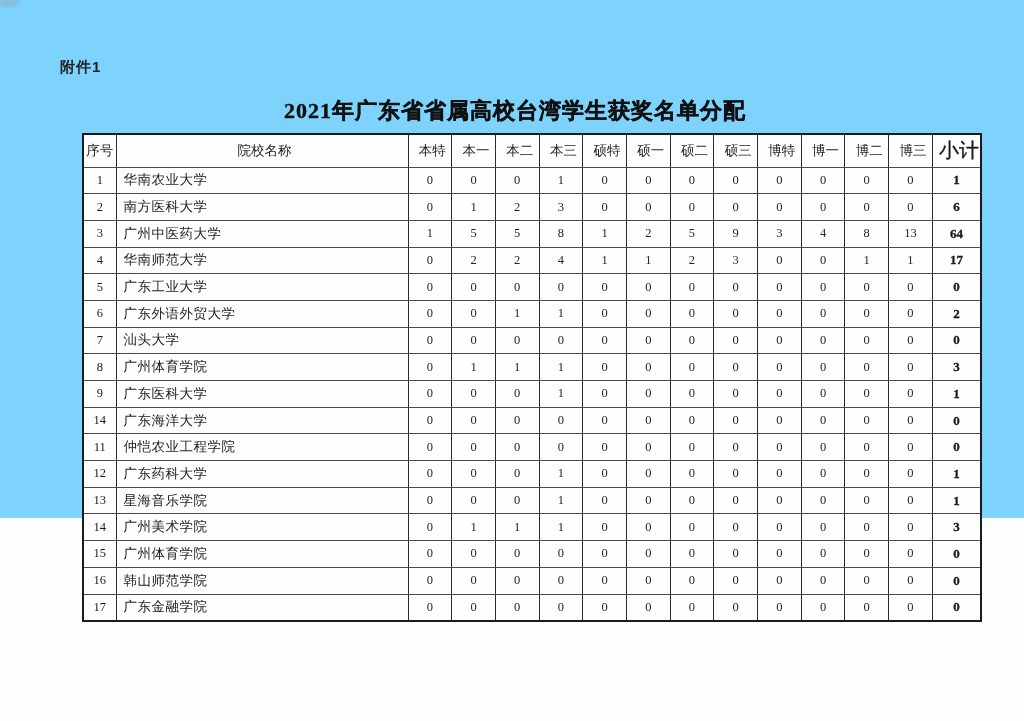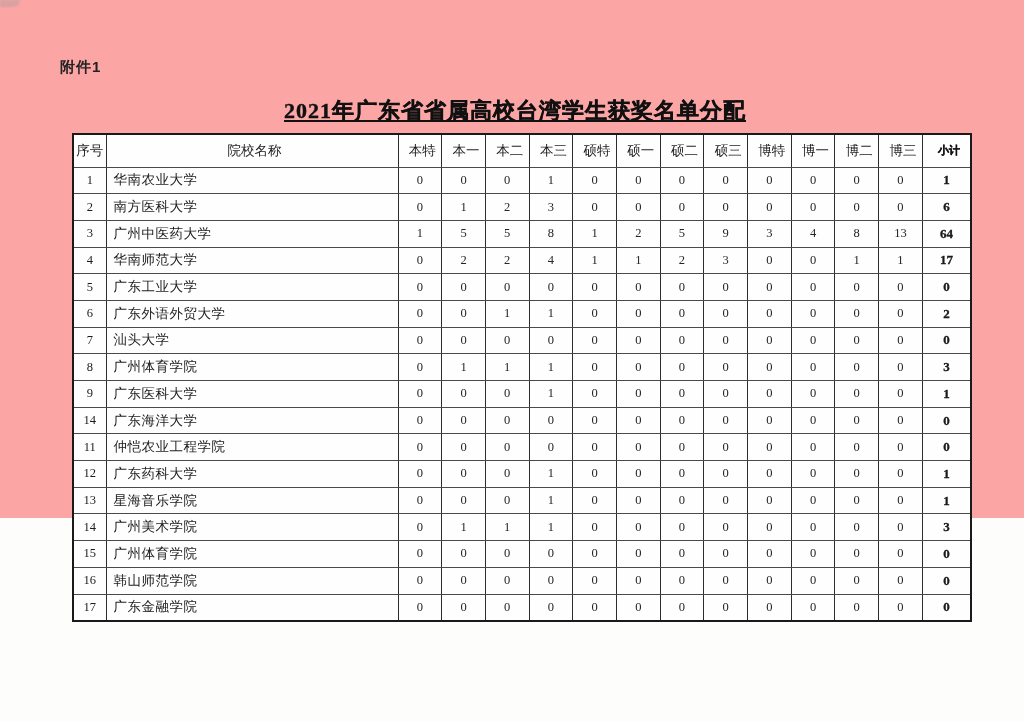--- a/index.html
+++ b/index.html
@@ -6,21 +6,21 @@
   html, body {
     width: 1024px; height: 721px;
     background: #fdfdfc;
     overflow: hidden;
     font-family: "Liberation Serif", "DejaVu Serif", serif;
     color: #1c1c1c;
   }
   .paper {
     position: relative;
     width: 1024px; height: 518px;
-    background: #fca5a5;
+    background: #7dd3fc;
   }
   
   .scan-artifact {
     position: absolute;
     left: 0; top: 0;
     width: 20px; height: 7px;
     background: #9a9a9a;
     opacity: 0.35;
     border-radius: 0 0 8px 0;
     filter: blur(1px);
@@ -36,26 +36,25 @@
   }
   .doc-title {
     position: absolute;
     left: 66px; top: 96px;
     width: 898px;
     text-align: center;
     font-weight: 800;
     font-size: 22px;
     letter-spacing: 1px;
     color: #111;
-    text-decoration: underline;
     -webkit-text-stroke: 0.4px #111;
   }
   table.award-table {
     position: absolute;
-    left: 72px; top: 133px;
+    left: 82px; top: 133px;
     width: 898px;
     border-collapse: collapse;
     table-layout: fixed;
     background: #fefefe;
   }
   table.award-table th, table.award-table td {
     border: 1px solid #2c2c2c;
     border-top-color: #4a4a4a;
     border-bottom-color: #4a4a4a;
     text-align: center;
@@ -70,21 +69,21 @@
   table.award-table tbody tr { height: 26.7px; }
   table.award-table th {
     font-weight: 400;
     text-align: center;
     padding-left: 5px;
     font-size: 13.5px;
   }
   table.award-table th.c-no { text-align: center; padding-left: 0; }
   table.award-table th.c-subtotal {
     text-align: center; padding-left: 5px;
-    font-weight: 700; font-size: 11px;
+    font-weight: 400; font-size: 20px;
     -webkit-text-stroke: 0.3px #111;
   }
   table.award-table td.no { font-size: 12.5px; }
   table.award-table td.name {
     text-align: left;
     padding-left: 7px;
     font-size: 13.5px;
     letter-spacing: 0.5px;
     font-family: Liberation Mono, monospace;
   }

